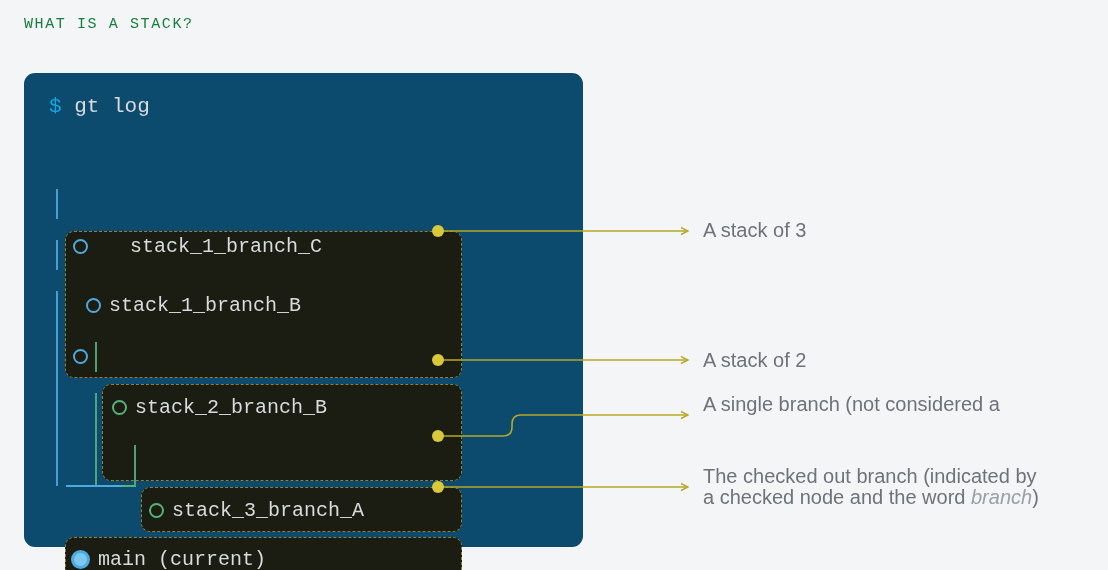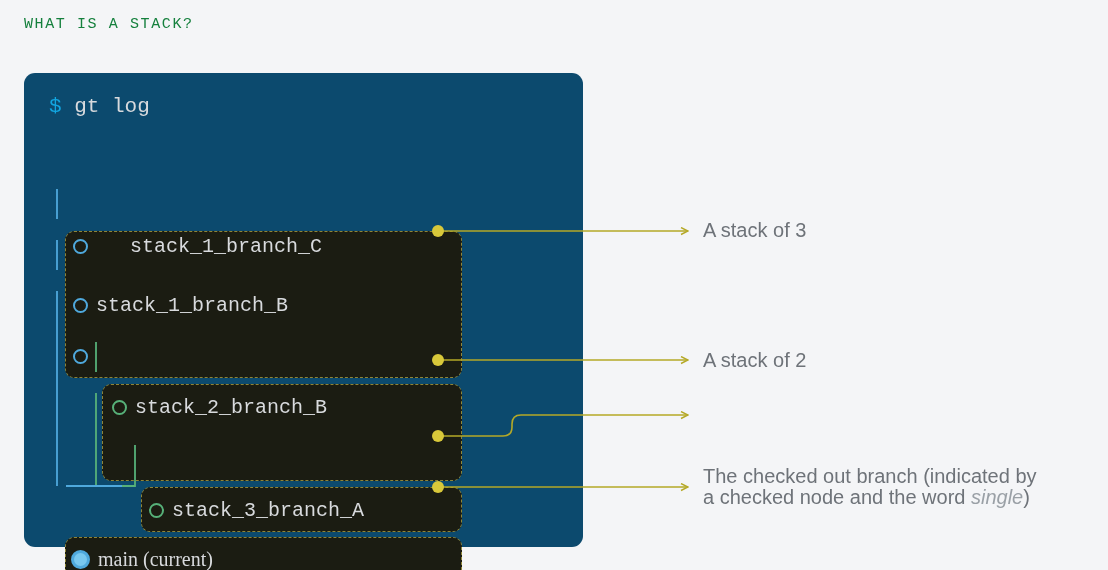--- a/index.html
+++ b/index.html
@@ -120,41 +120,41 @@
 
   <div class="stack-box" id="stack-box-1"></div>
   <div class="stack-box" id="stack-box-2"></div>
   <div class="stack-box" id="stack-box-3"></div>
   <div class="stack-box" id="stack-box-main"></div>
 
   <div class="branch-row" style="left:49px; top:160px;gap:34px;">
     <span class="node blue"></span>
     <span class="branch-label">stack_1_branch_C</span>
   </div>
-  <div class="branch-row" style="left:49px; top:219px;">
+  <div class="branch-row" style="left:62px; top:219px;">
     <span class="node blue"></span>
     <span class="branch-label">stack_1_branch_B</span>
   </div>
   <div class="branch-row" style="left:49px; top:270px;">
     <span class="node blue"></span>
   </div>
 
   <div class="branch-row" style="left:88px; top:321px;">
     <span class="node green"></span>
     <span class="branch-label">stack_2_branch_B</span>
   </div>
 
   <div class="branch-row" style="left:125px; top:424px;">
     <span class="node green"></span>
     <span class="branch-label">stack_3_branch_A</span>
   </div>
 
   <div class="branch-row" style="left:47px; top:473px;">
     <span class="node filled-blue"></span>
-    <span class="branch-label" style="font-family:Liberation Serif, serif;">main (current)</span>
+    <span class="branch-label" style="">main (current)</span>
   </div>
 
 </div>
 
 <svg id="overlay" viewBox="0 0 1108 570" xmlns="http://www.w3.org/2000/svg">
   <defs>
     <marker id="arrowhead" markerWidth="9" markerHeight="9" refX="8" refY="4.5" orient="auto" markerUnits="userSpaceOnUse">
       <path d="M1,1 L8,4.5 L1,8" fill="none" stroke="#b5a927" stroke-width="1.4"></path>
     </marker>
   </defs>
@@ -197,18 +197,19 @@
     <line x1="438" y1="487" x2="688" y2="487" marker-end="url(#arrowhead)"></line>
   </g>
   <circle cx="438" cy="487" r="6" fill="#d8c83a"></circle>
 </svg>
 
 <div class="annotation" style="top:220px;">A stack of 3</div>
 
 <div class="annotation" style="top:350px;">A stack of 2</div>
 
 <div class="annotation" style="top:394px;">
+  <div>A single branch (not considered a</div>
 </div>
 
 <div class="annotation" style="top:466px;">
   <div>The checked out branch (indicated by</div>
-  <div><span>a checked node and the word </span><em>single</em><span>)</span></div>
+  <div><span>a checked node and the word </span><em>branch</em><span>)</span></div>
 </div>
 
 </body></html>

